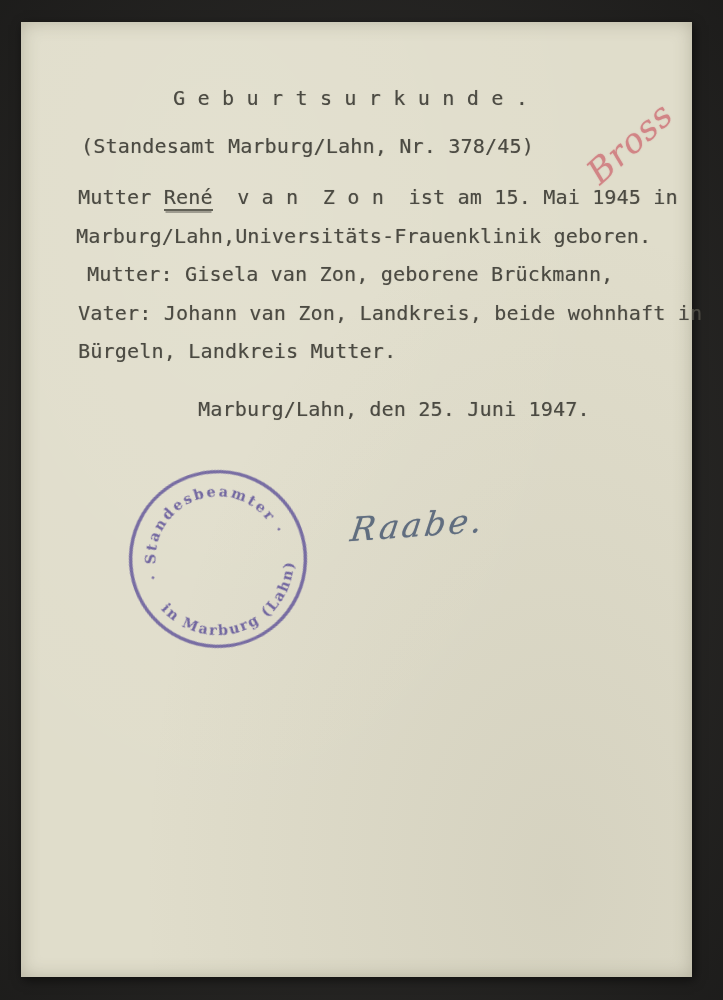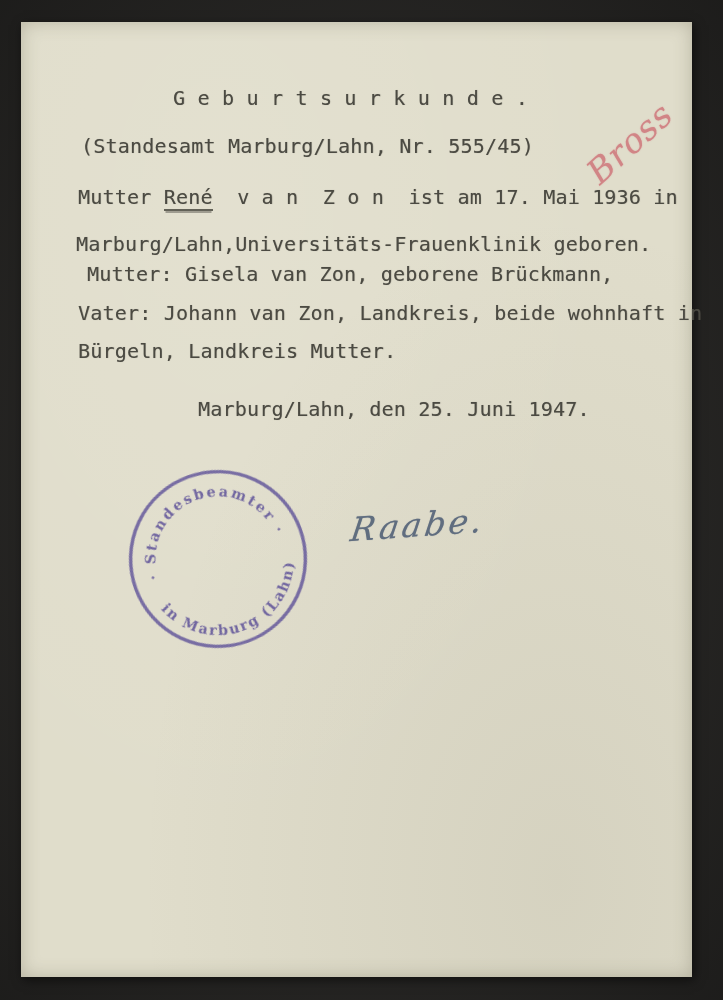--- a/index.html
+++ b/index.html
@@ -41,21 +41,21 @@
     font-size: 20px;
     line-height: 25px;
     color: #4b4a42;
     white-space: pre;
     text-shadow: 0.4px 0.4px 0.7px rgba(75,74,66,0.45);
     letter-spacing: 0.2px;
   }
   .title-line      { left: 152px; top: 64px;  }
   .registry-line   { left: 60px;  top: 112px; }
   .body-line-1     { left: 57px;  top: 163px; }
-  .body-line-2     { left: 55px;  top: 202px; margin-top: 8px; }
+  .body-line-2     { left: 55px;  top: 202px; }
   .body-line-3     { left: 66px;  top: 240px; }
   .body-line-4     { left: 57px;  top: 279px; }
   .body-line-5     { left: 57px;  top: 317px; }
   .date-line       { left: 141px; top: 375px; margin-left: 36px; }
   .role-line       { left: 283px; top: 426px; }
   .vertretung-line { left: 308px; top: 465px; }
 
   .underlined-name {
     border-bottom: 2px solid rgba(75,74,66,0.85);
     box-shadow: 0 3.5px 0 -1.5px rgba(75,74,66,0.45);
@@ -110,23 +110,23 @@
 </style>
 </head>
 <body>
 
 <div class="scan-bg"></div>
 
 <div class="paper">
 
   <div class="typed title-line">G e b u r t s u r k u n d e .</div>
 
-  <div class="typed registry-line">(Standesamt Marburg/Lahn, Nr. 555/45)</div>
+  <div class="typed registry-line">(Standesamt Marburg/Lahn, Nr. 378/45)</div>
 
-  <div class="typed body-line-1"><span>Mutter </span><span class="underlined-name">René</span><span>  v a n  Z o n  ist am 17. Mai 1936 in</span></div>
+  <div class="typed body-line-1"><span>Mutter </span><span class="underlined-name">René</span><span>  v a n  Z o n  ist am 15. Mai 1945 in</span></div>
 
   <div class="typed body-line-2">Marburg/Lahn,Universitäts-Frauenklinik geboren.</div>
 
   <div class="typed body-line-3">Mutter: Gisela van Zon, geborene Brückmann,</div>
 
   <div class="typed body-line-4">Vater: Johann van Zon, Landkreis, beide wohnhaft in</div>
 
   <div class="typed body-line-5">Bürgeln, Landkreis Mutter.</div>
 
   <div class="typed date-line">Marburg/Lahn, den 25. Juni 1947.</div>

